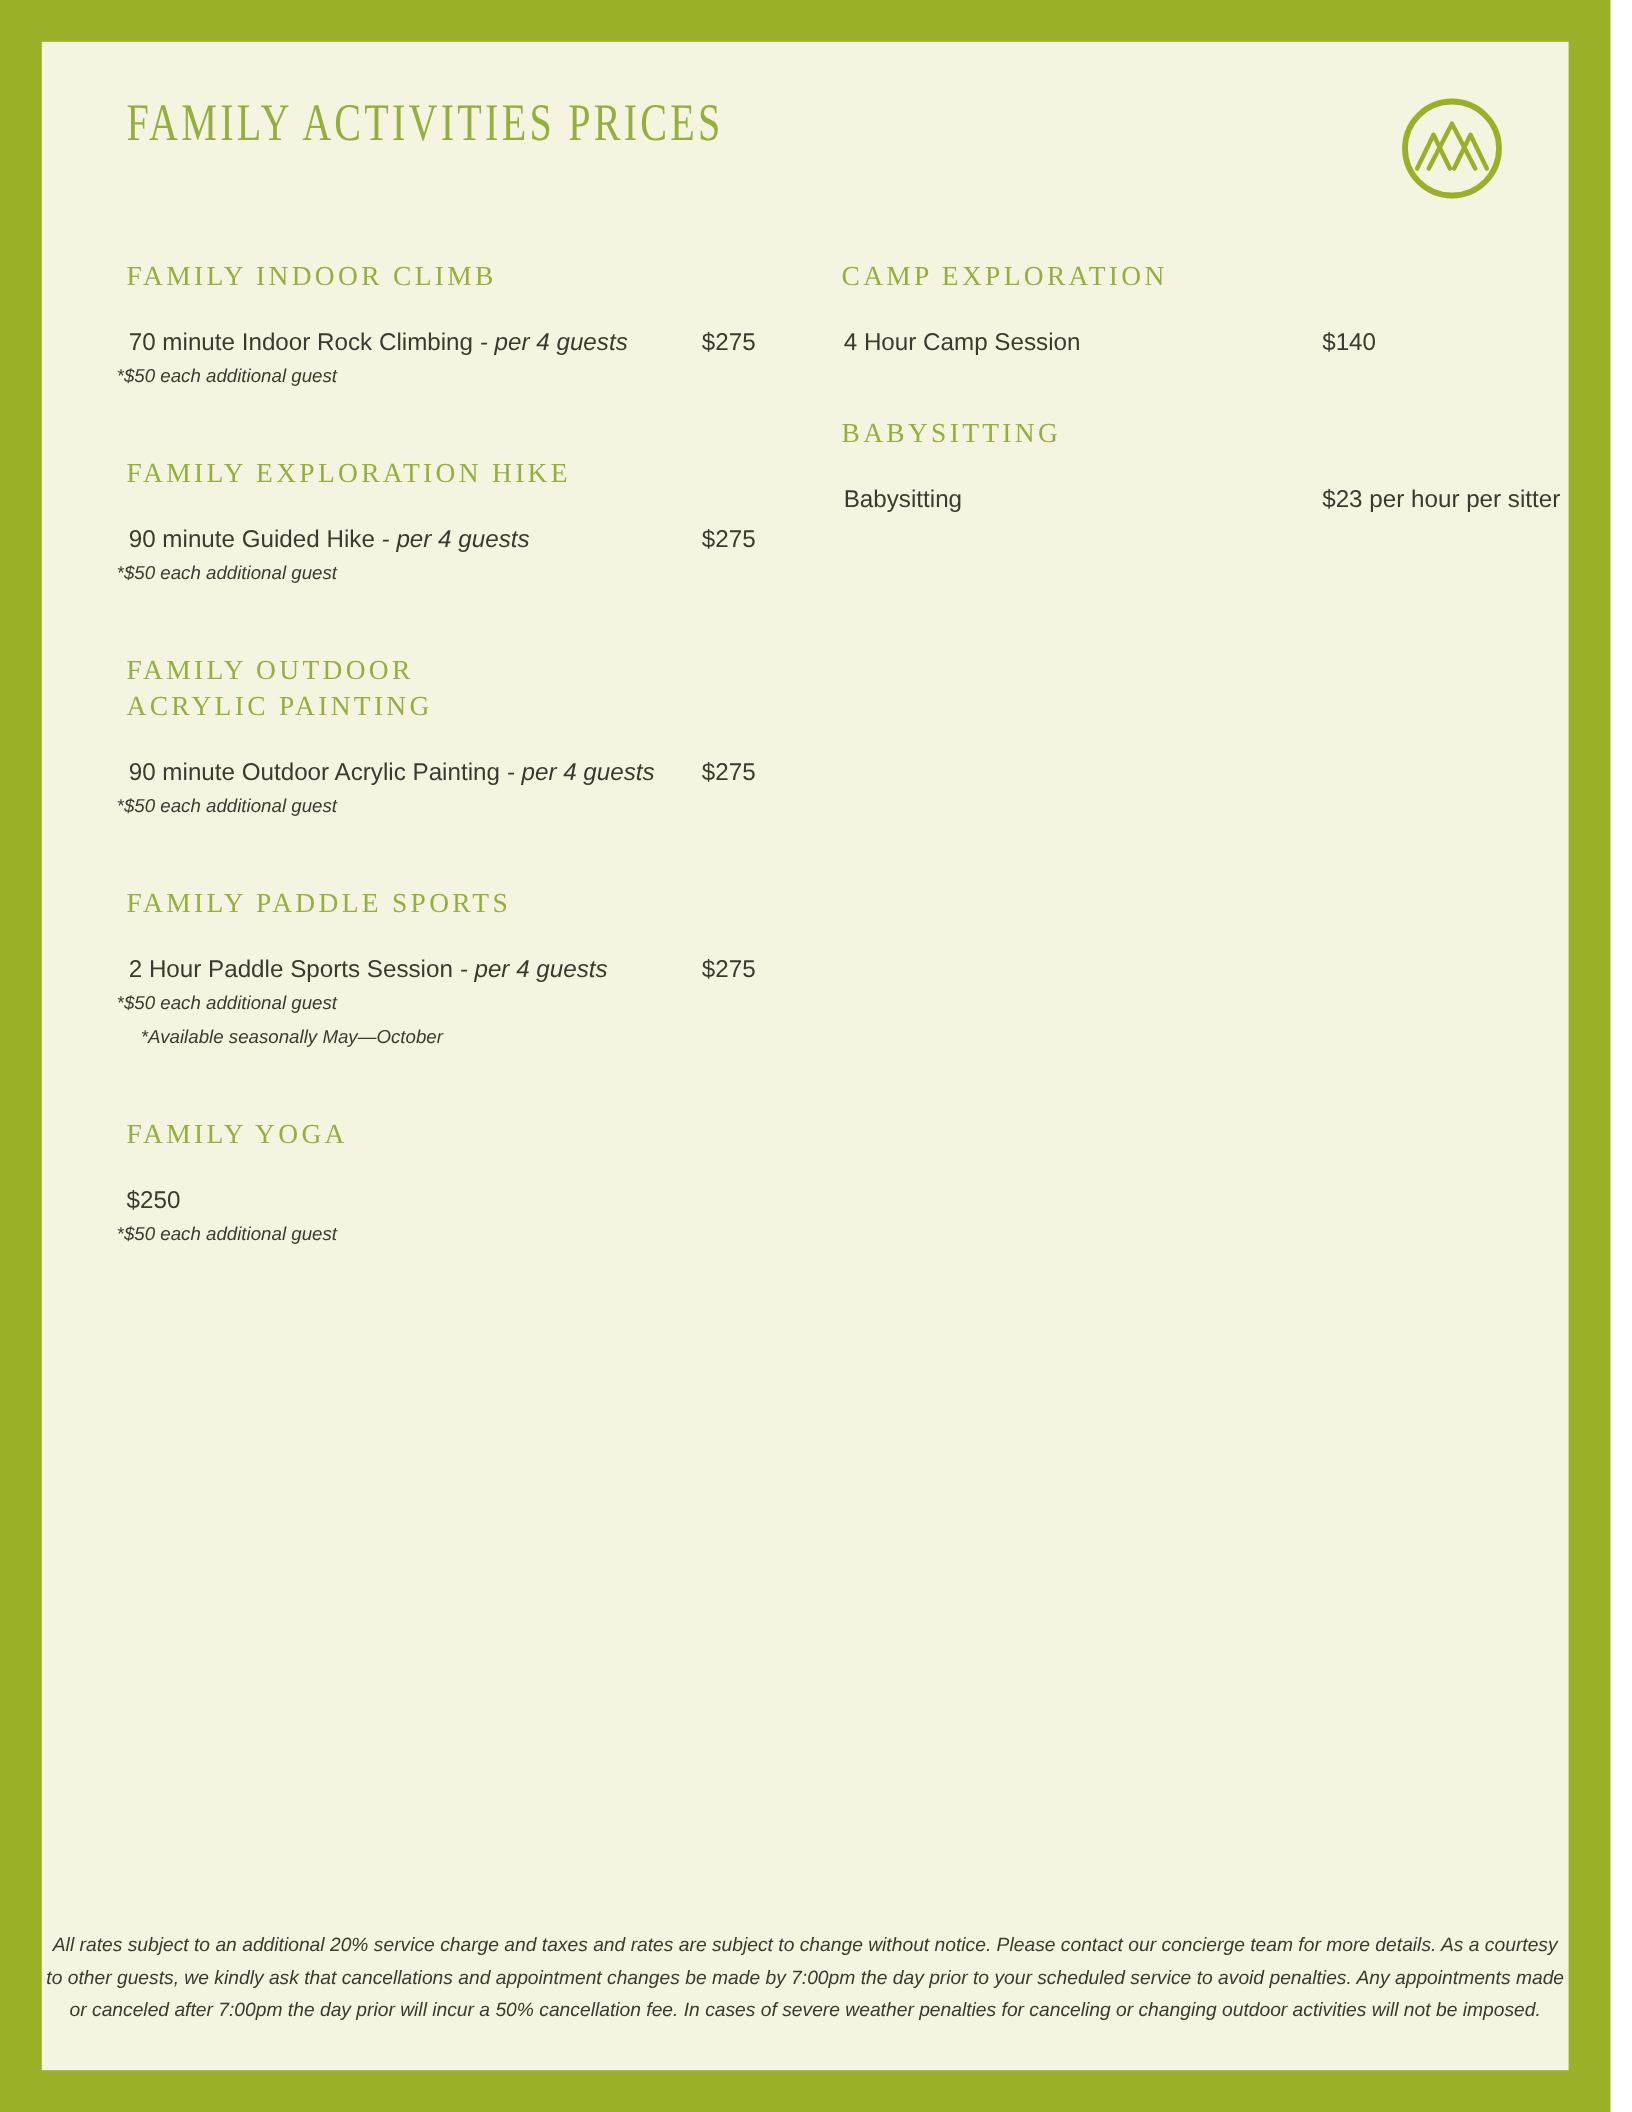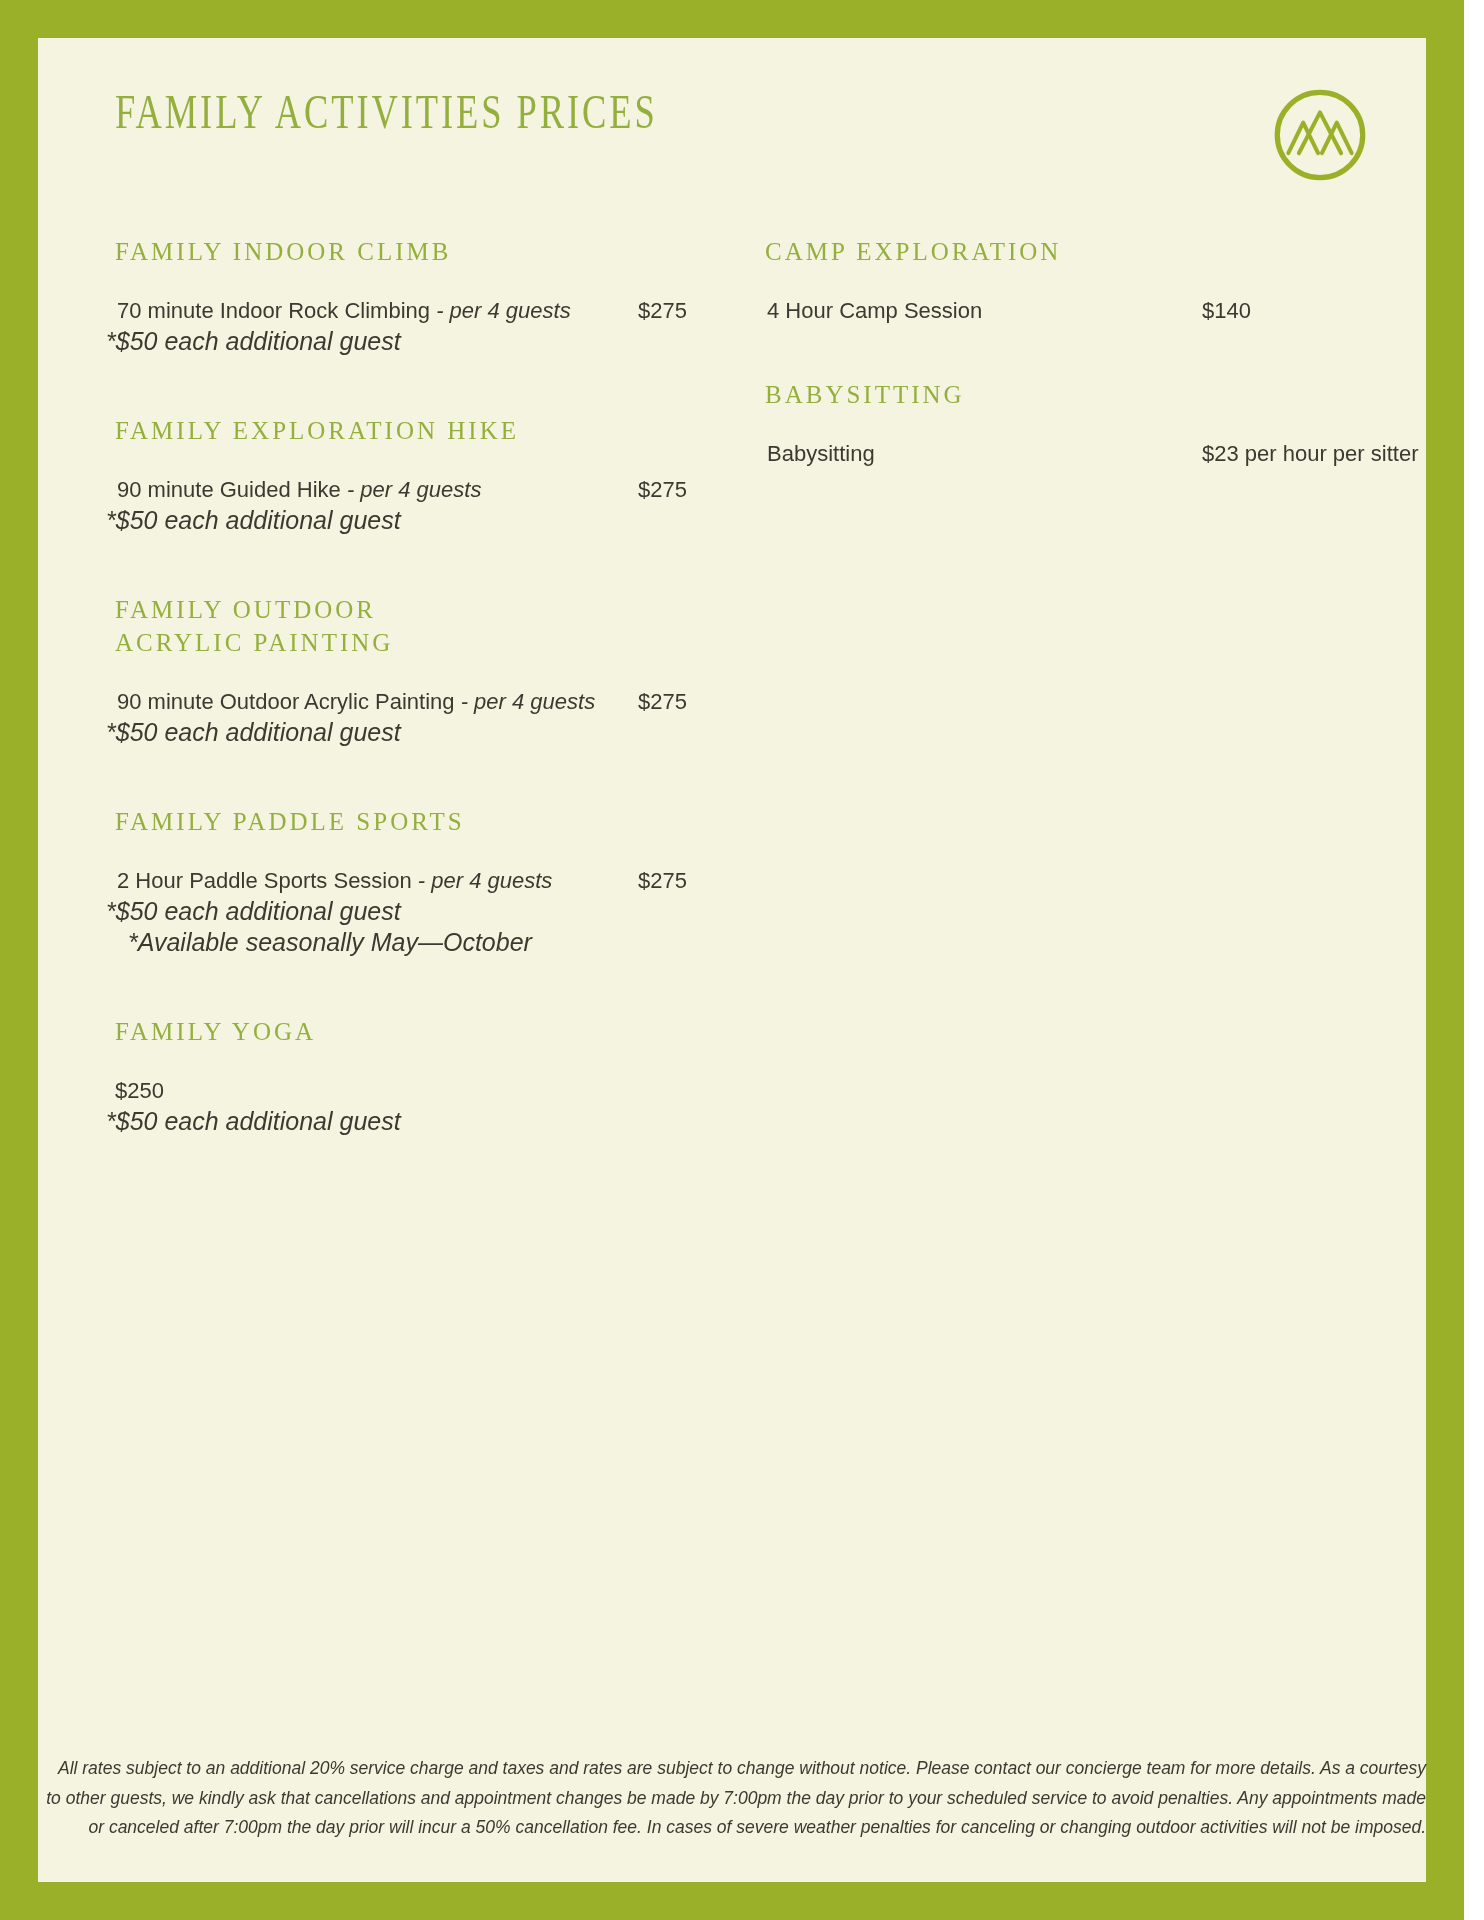--- a/index.html
+++ b/index.html
@@ -62,30 +62,30 @@
     font-size:22px;
     line-height:31px;
   }
   .col-left .row{grid-template-columns:523px 1fr;}
   .col-right .row{grid-template-columns:437px 1fr;}
   .desc{padding-left:2px;}
   .desc .detail{font-style:italic;}
   .price{white-space:nowrap;}
   .note{
     font-style:italic;
-    font-size:25px;
+    font-size:17px;
     line-height:31px;
     margin-left:-9px;
   }
   .note.indented{margin-left:13px;}
   .disclaimer{
     position:absolute;
     left:0;right:0;top:1716px;
     margin:0 auto;
-    text-align:right;
+    text-align:center;
     font-style:italic;
     font-size:17.5px;
     line-height:29.5px;
     white-space:pre-line;
     color:var(--c-text);
   }
 </style>
 </head>
 <body>
 

